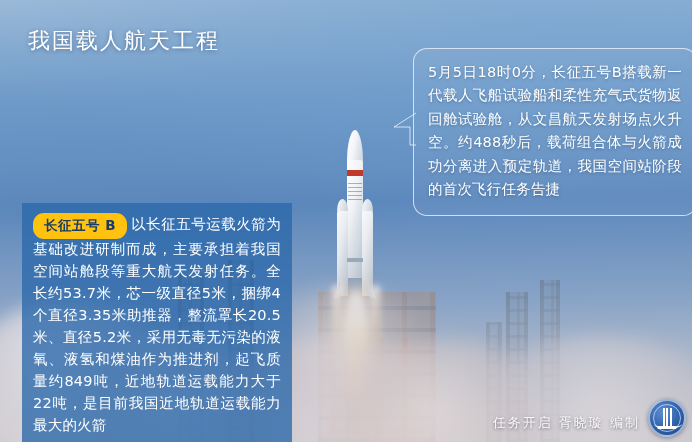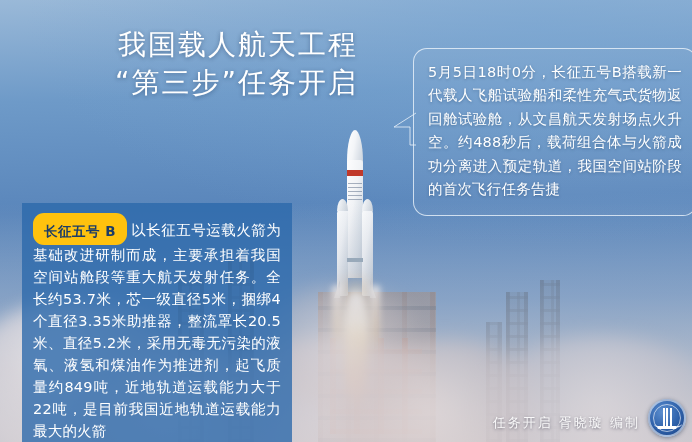--- a/index.html
+++ b/index.html
@@ -127,38 +127,37 @@
   .p7{left:250px;bottom:36px;width:180px;height:120px;background:radial-gradient(circle at 50% 50%,rgba(250,240,236,.6),rgba(216,198,194,.34) 55%,rgba(214,200,198,0) 80%);}
 
   
   .headline{position:absolute;left:28px;top:14px;width:330px;z-index:8;}
   .hl-line{
     font-size:35px;line-height:1.30;font-weight:bold;color:#FFD815;
     letter-spacing:1px;text-shadow:0 2px 5px rgba(20,45,80,.35);
     white-space:nowrap;
   }
   .sub-line{
-    font-size:28px;line-height:1.36;color:#ffffff;font-weight:normal;
+    font-size:22px;line-height:1.36;color:#ffffff;font-weight:normal;
     letter-spacing:2px;text-shadow:0 1px 4px rgba(20,45,80,.45);
     white-space:nowrap;
-    text-align:right;
   }
   .sub-wrap{margin-top:12px;}
 
   
   .info-panel{
     position:absolute;left:22px;top:203px;width:270px;
     padding:9px 11px 11px 11px;
     background:rgba(42,104,170,.78);
     z-index:8;
   }
   .badge{
     display:inline-block;background:#FFC20E;color:#1b3c68;
     font-size:13.5px;font-weight:bold;letter-spacing:.5px;
-    border-radius:11px;padding:8px 11px 3px 11px;margin-right:4px;
+    border-radius:11px;padding:2px 11px 3px 11px;margin-right:4px;
     position:relative;top:1px;
   }
   .info-text{
     color:#ffffff;font-size:14.5px;line-height:1.52;letter-spacing:.2px;
     text-align:justify;text-justify:inter-character;
   }
 
   
   .callout{
     position:absolute;left:413px;top:48px;width:284px;
@@ -250,21 +249,20 @@
     <div class="puff p4"></div>
     <div class="puff p5"></div>
     <div class="puff p6"></div>
     <div class="puff p7"></div>
   </div>
   <div class="sky-haze"></div>
 
   <div class="headline">
     <div class="sub-wrap">
       <div class="sub-line">我国载人航天工程</div>
-      <div class="sub-line">“第三步”任务开启</div>
     </div>
   </div>
 
   <div class="info-panel">
     <div class="info-text"><span class="badge">长征五号 B</span><span>以长征五号运载火箭为基础改进研制而成，主要承担着我国空间站舱段等重大航天发射任务。全长约53.7米，芯一级直径5米，捆绑4个直径3.35米助推器，整流罩长20.5米、直径5.2米，采用无毒无污染的液氧、液氢和煤油作为推进剂，起飞质量约849吨，近地轨道运载能力大于22吨，是目前我国近地轨道运载能力最大的火箭</span></div>
   </div>
 
   <div class="callout">
     <div class="callout-tail">
       <svg width="32" height="36" viewBox="0 0 32 36">

